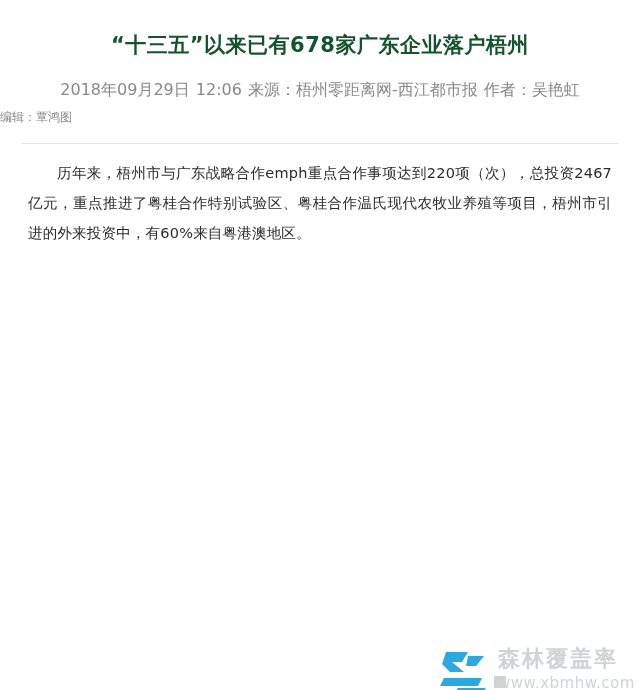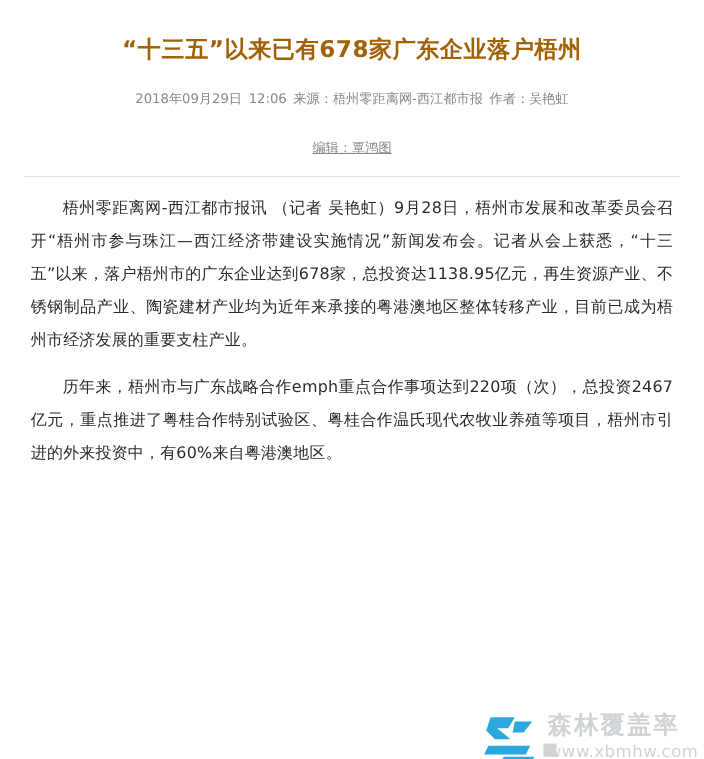--- a/index.html
+++ b/index.html
@@ -19,44 +19,43 @@
     width: 640px;
     height: 690px;
     position: relative;
     box-sizing: border-box;
     padding: 0;
   }
   .title {
     text-align: center;
     font-size: 21px;
     font-weight: bold;
-    color: #a16207;
+    color: #14532d;
     letter-spacing: 0.5px;
     margin: 28px 30px 0 30px;
     line-height: 34px;
     font-family: "DejaVu Sans", sans-serif;
   }
   .meta-line {
     text-align: center;
-    font-size: 12px;
+    font-size: 16px;
     color: #888888;
     margin-top: 18px;
     line-height: 20px;
   }
   .meta-line .sep {
     display: inline-block;
     width: 6px;
   }
   .meta-line2 {
-    text-align: center;
+    text-align: left;
     font-size: 12px;
     color: #888888;
-    margin-top: 24px;
+    margin-top: 7px;
     line-height: 20px;
-    text-decoration: underline;
   }
   .divider {
     height: 1px;
     background: #e2e2e2;
     margin: 16px 22px 0 22px;
   }
   .article {
     margin: 14px 28px 0 28px;
   }
   .para {
@@ -121,21 +120,20 @@
     <span>2018年09月29日</span><span class="sep"></span><span>12:06</span><span class="sep"></span><span>来源：</span><span>梧州零距离网-西江都市报</span><span class="sep"></span><span>作者：</span><span>吴艳虹</span>
   </div>
 
   <div class="meta-line2">
     <span>编辑：</span><span>覃鸿图</span>
   </div>
 
   <div class="divider"></div>
 
   <div class="article">
-    <p class="para">梧州零距离网-西江都市报讯 （记者 吴艳虹）9月28日，梧州市发展和改革委员会召开“梧州市参与珠江—西江经济带建设实施情况”新闻发布会。记者从会上获悉，“十三五”以来，落户梧州市的广东企业达到678家，总投资达1138.95亿元，再生资源产业、不锈钢制品产业、陶瓷建材产业均为近年来承接的粤港澳地区整体转移产业，目前已成为梧州市经济发展的重要支柱产业。</p>
     <p class="para">历年来，梧州市与广东战略合作emph重点合作事项达到220项（次），总投资2467亿元，重点推进了粤桂合作特别试验区、粤桂合作温氏现代农牧业养殖等项目，梧州市引进的外来投资中，有60%来自粤港澳地区。</p>
   </div>
 
   <div class="watermark">
     <svg class="wm-logo" viewBox="0 0 54 50">
       <path d="M8 6 L30 6 L24 16 L14 16 L26 26 L12 26 L4 18 Z" fill="#2aa9e0"></path>
       <path d="M30 10 L46 10 L38 20 L28 20 Z" fill="#2aa9e0"></path>
       <path d="M6 32 L44 32 L40 40 L2 40 Z" fill="#2aa9e0"></path>
       <path d="M20 42 L48 42 L44 48 L16 48 Z" fill="#2aa9e0"></path>
     </svg>

